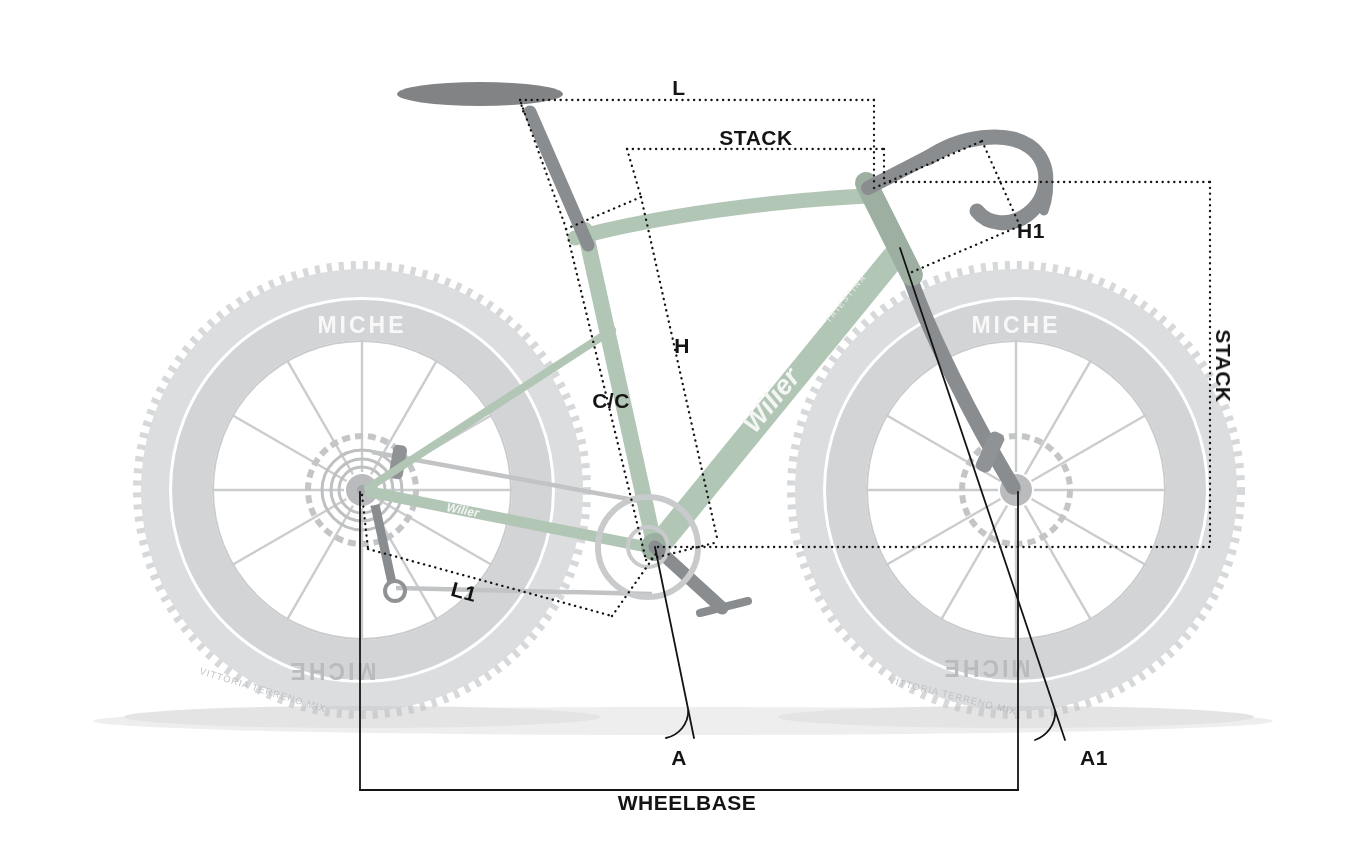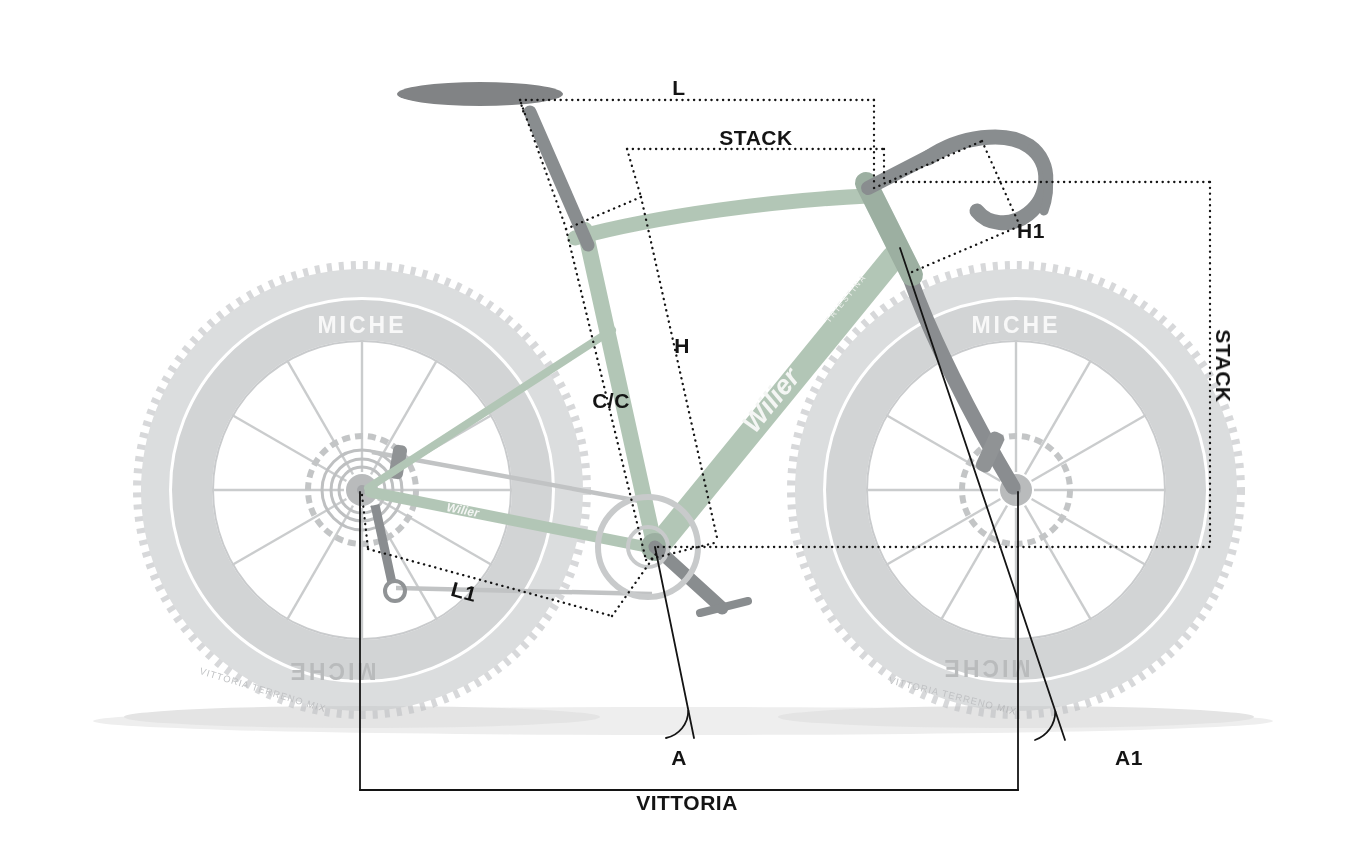--- a/index.html
+++ b/index.html
@@ -155,15 +155,15 @@
   </svg>
 
   <div class="label" style="left:679px; top:88px">L</div>
   <div class="label" style="left:756px; top:138px">STACK</div>
   <div class="label" style="left:1031px; top:231px">H1</div>
   <div class="label" style="left:682px; top:346px">H</div>
   <div class="label" style="left:611px; top:401px">C/C</div>
   <div class="label rot90" style="left:1223px; top:366px">STACK</div>
   <div class="label rot15" style="left:464px; top:592px">L1</div>
   <div class="label" style="left:679px; top:758px">A</div>
-  <div class="label" style="left:1129px; top:758px">A1</div>
-  <div class="label" style="left:687px; top:803px">VITTORIA</div>
+  <div class="label" style="left:1094px; top:758px">A1</div>
+  <div class="label" style="left:687px; top:803px">WHEELBASE</div>
 </div>
 
 </body></html>

